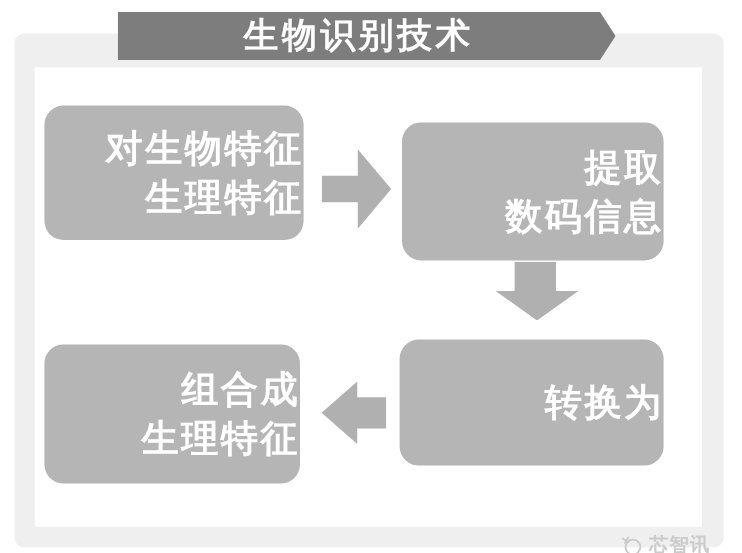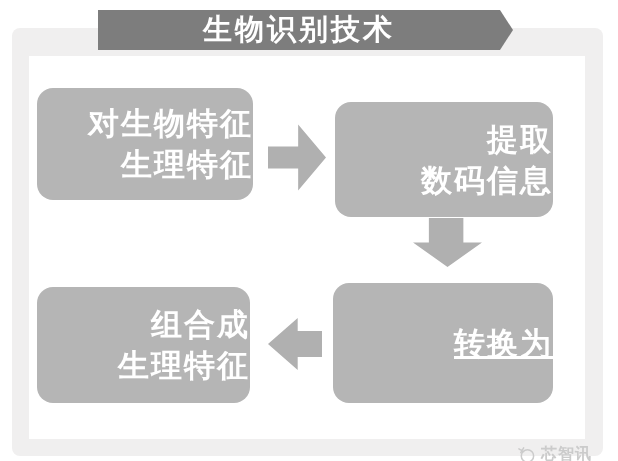--- a/index.html
+++ b/index.html
@@ -56,21 +56,21 @@
     justify-content: center;
     color: #ffffff;
     font-size: 31px;
     font-weight: bold;
     line-height: 41px;
     letter-spacing: 2px;
     text-align: center;
   }
   #box-step-1 { left: 37px;  top: 88px;  width: 216px; height: 112px; }
   #box-step-2 { left: 335px; top: 102px;  width: 218px; height: 115px; }
-  #box-step-3 { left: 333px; top: 283px; width: 220px; height: 120px; text-decoration: underline; }
+  #box-step-3 { left: 333px; top: 283px; width: 220px; height: 105px; }
   #box-step-4 { left: 37px;  top: 287px; width: 213px; height: 116px; font-family: Liberation Serif, serif; }
   
   .block-arrow { position: absolute; background: #b0b0b0; }
   #arrow-right {
     left: 268px; top: 123px; width: 58px; height: 69px;
     clip-path: polygon(0 34%, 52% 34%, 52% 2%, 100% 50%, 52% 98%, 52% 66%, 0 66%);
   }
   #arrow-down {
     left: 413px; top: 218px; width: 69px; height: 49px;
     clip-path: polygon(23% 0, 73% 0, 73% 50%, 100% 50%, 50% 100%, 0 50%, 23% 50%);

